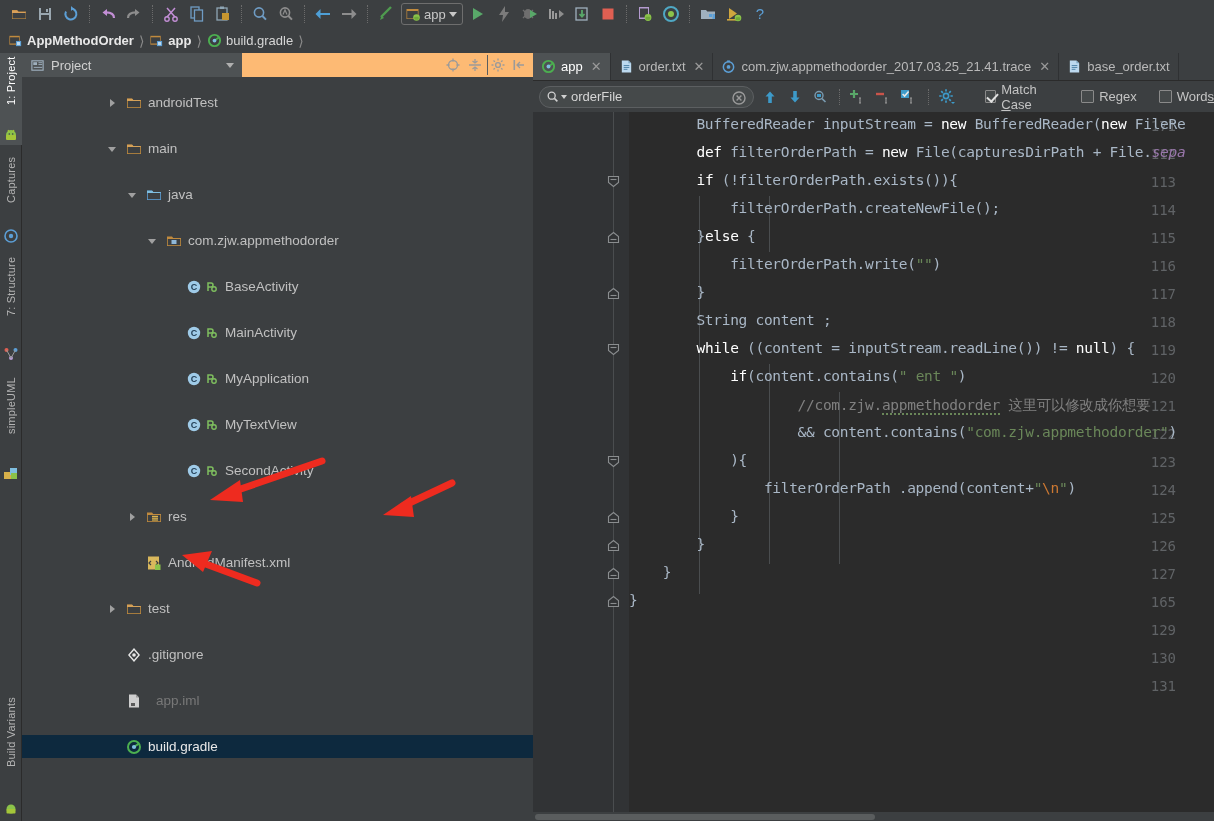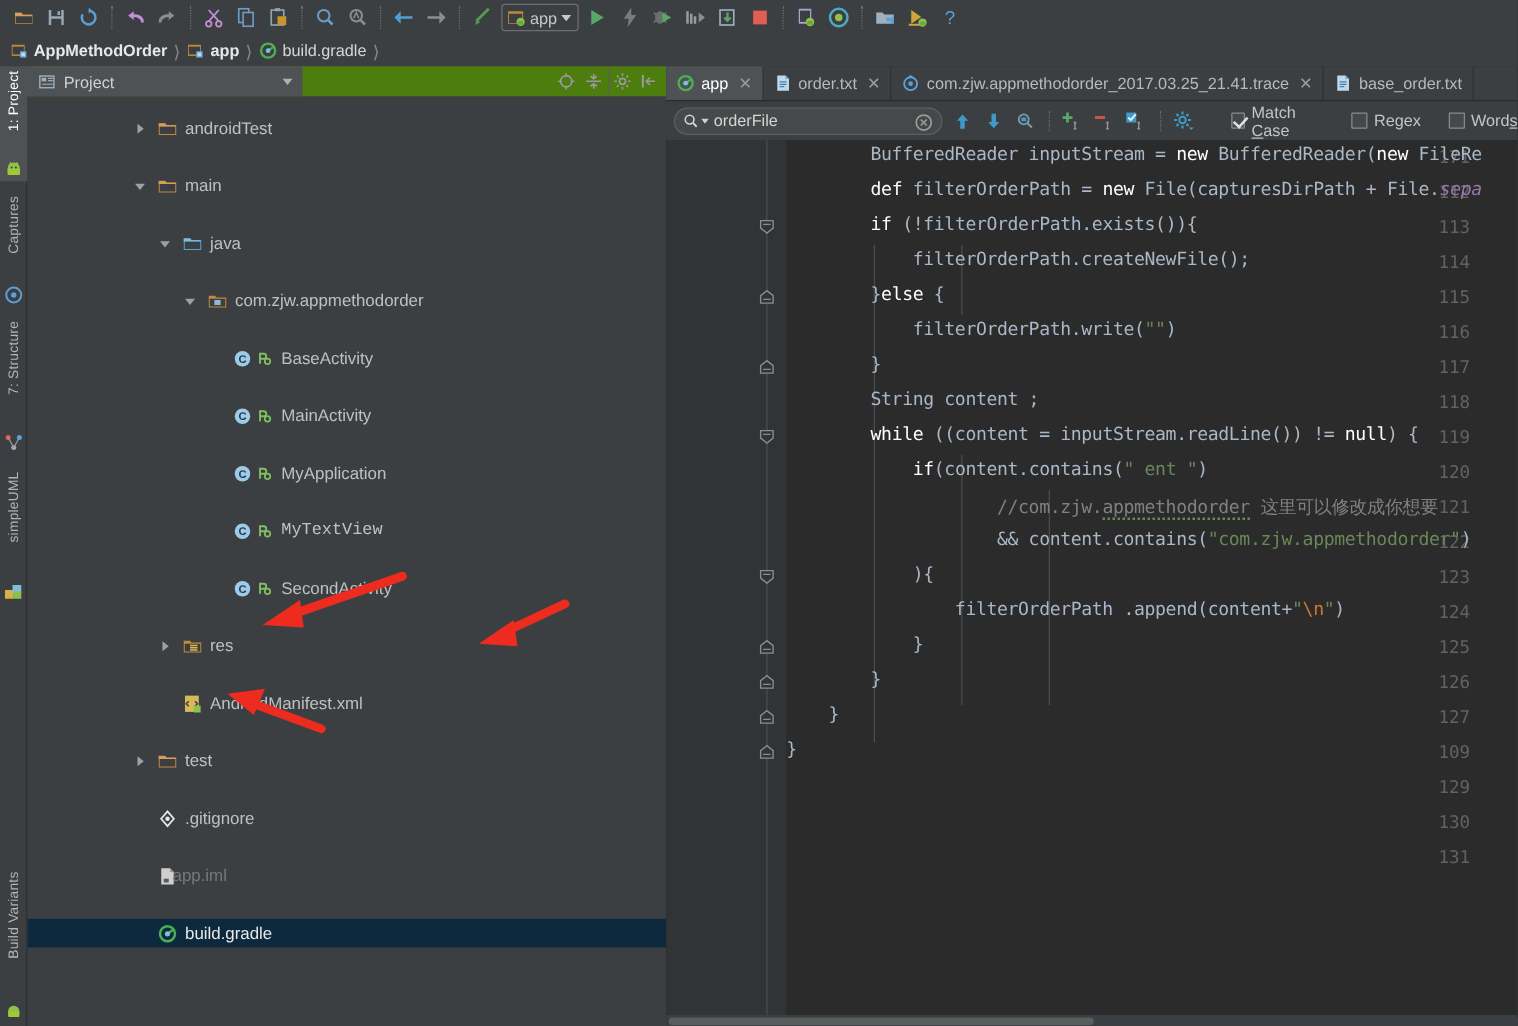--- a/index.html
+++ b/index.html
@@ -67,21 +67,21 @@
     position: absolute; left: 3px; width: 16px; height: 16px;
   }
 
   
   .project-panel {
     position: absolute; left: 22px; top: 53px; width: 511px; height: 768px;
     background: #3c3f41;
   }
   .pp-header {
     position: relative; height: 24px; display: flex; align-items: flex-end;
-    background: #4d7c0f;
+    background: #fdba74;
   }
   .pp-title-box {
     width: 220px; height: 24px; background: #4e5254;
     display: flex; align-items: center; gap: 6px; padding-left: 8px;
     position: relative;
   }
   .pp-title { font-size: 13px; color: #d0d0d0; }
   .pp-title-caret {
     position: absolute; right: 8px; top: 10px;
     width: 0; height: 0; border-left: 4px solid transparent;
@@ -601,21 +601,21 @@
 
       <div class="node" style="top:175px;">
         <svg class="nicon" style="left:164px;" viewBox="0 0 16 16">
             <circle cx="8" cy="8" r="6.2" fill="#9fcbe8"></circle>
             <text x="8" y="11.4" font-size="9" font-family="Liberation Sans, sans-serif" fill="#1f3b52" text-anchor="middle" font-weight="bold">C</text>
           </svg>
         <svg class="nicon" style="left:182px;" viewBox="0 0 16 16">
             <path d="M4 12V4h3a2 2 0 0 1 0 4H4" stroke="#7fbf5f" stroke-width="1.5" fill="none"></path>
             <circle cx="10" cy="10" r="2.2" stroke="#7fbf5f" stroke-width="1.4" fill="none"></circle>
           </svg>
-        <span class="nlabel" style="left:203px;font-family:Liberation Mono, monospace;">MyTextView</span>
+        <span class="nlabel" style="left:203px;">MyTextView</span>
       </div>
 
       <div class="node" style="top:198px;">
         <svg class="nicon" style="left:164px;" viewBox="0 0 16 16">
             <circle cx="8" cy="8" r="6.2" fill="#9fcbe8"></circle>
             <text x="8" y="11.4" font-size="9" font-family="Liberation Sans, sans-serif" fill="#1f3b52" text-anchor="middle" font-weight="bold">C</text>
           </svg>
         <svg class="nicon" style="left:182px;" viewBox="0 0 16 16">
             <path d="M4 12V4h3a2 2 0 0 1 0 4H4" stroke="#7fbf5f" stroke-width="1.5" fill="none"></path>
             <circle cx="10" cy="10" r="2.2" stroke="#7fbf5f" stroke-width="1.4" fill="none"></circle>
@@ -666,21 +666,21 @@
           </svg>
         <span class="nlabel" style="left:126px;">.gitignore</span>
       </div>
 
       <div class="node dim" style="top:313px;">
         <svg class="nicon" style="left:104px;" viewBox="0 0 16 16">
             <path d="M3 1.5h7l3 3v10H3z" fill="#cfcfcf"></path>
             <path d="M10 1.5l3 3h-3z" fill="#9a9a9a"></path>
             <rect x="5" y="10" width="4" height="3" fill="#5a5a5a"></rect>
           </svg>
-        <span class="nlabel" style="left:116px;">app.iml</span>
+        <span class="nlabel" style="left:134px;">app.iml</span>
       </div>
 
       <div class="node selected" style="top:336px;width:511px;">
         <svg class="nicon" style="left:104px;" viewBox="0 0 16 16">
             <circle cx="8" cy="8" r="6" stroke="#4caf50" stroke-width="2" fill="none"></circle>
             <path d="M8 8l4.8-3.4" stroke="#4caf50" stroke-width="2"></path>
             <circle cx="8" cy="8" r="2.1" fill="#7fbee0"></circle>
           </svg>
         <span class="nlabel" style="left:126px;color:#e8e8e8;">build.gradle</span>
       </div>
@@ -818,21 +818,21 @@
       <div class="gutter-line" style="top:202px;">118</div>
       <div class="gutter-line" style="top:230px;">119</div>
       <div class="gutter-line" style="top:258px;">120</div>
       <div class="gutter-line" style="top:286px;">121</div>
       <div class="gutter-line" style="top:314px;">122</div>
       <div class="gutter-line" style="top:342px;">123</div>
       <div class="gutter-line" style="top:370px;">124</div>
       <div class="gutter-line" style="top:398px;">125</div>
       <div class="gutter-line" style="top:426px;">126</div>
       <div class="gutter-line" style="top:454px;">127</div>
-      <div class="gutter-line" style="top:482px;">109</div>
+      <div class="gutter-line" style="top:482px;">165</div>
       <div class="gutter-line" style="top:510px;">129</div>
       <div class="gutter-line" style="top:538px;">130</div>
       <div class="gutter-line" style="top:566px;">131</div>
 
       <svg class="fold-marker" style="top:62px;" viewBox="0 0 15 15">
           <path d="M2.5 2.5h10v6l-5 4-5-4z" stroke="#8a8d8f" stroke-width="1.1" fill="#313335"></path>
           <path d="M4.5 5.5h6" stroke="#8a8d8f" stroke-width="1.1"></path>
         </svg>
       <svg class="fold-marker" style="top:118px;" viewBox="0 0 15 15">
           <path d="M2.5 12.5h10v-6l-5-4-5 4z" stroke="#8a8d8f" stroke-width="1.1" fill="#313335"></path>

